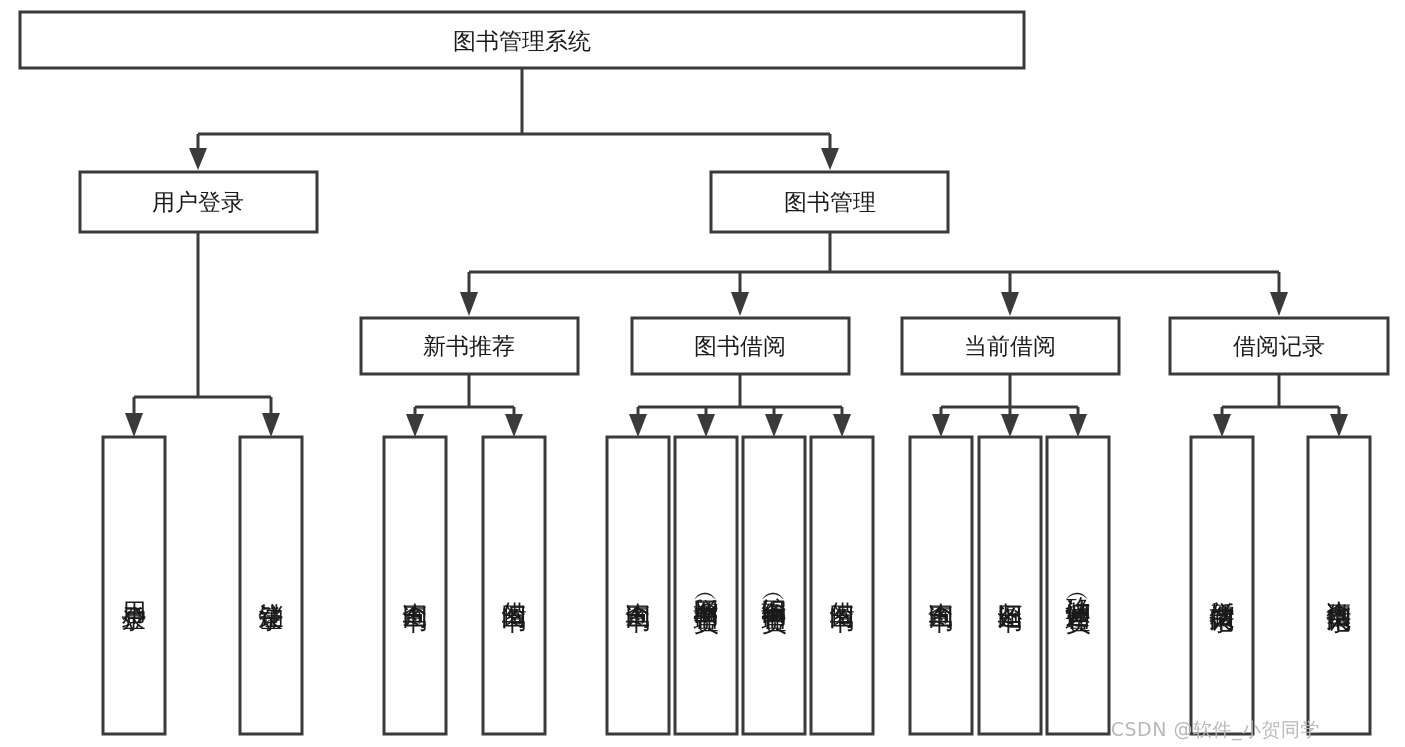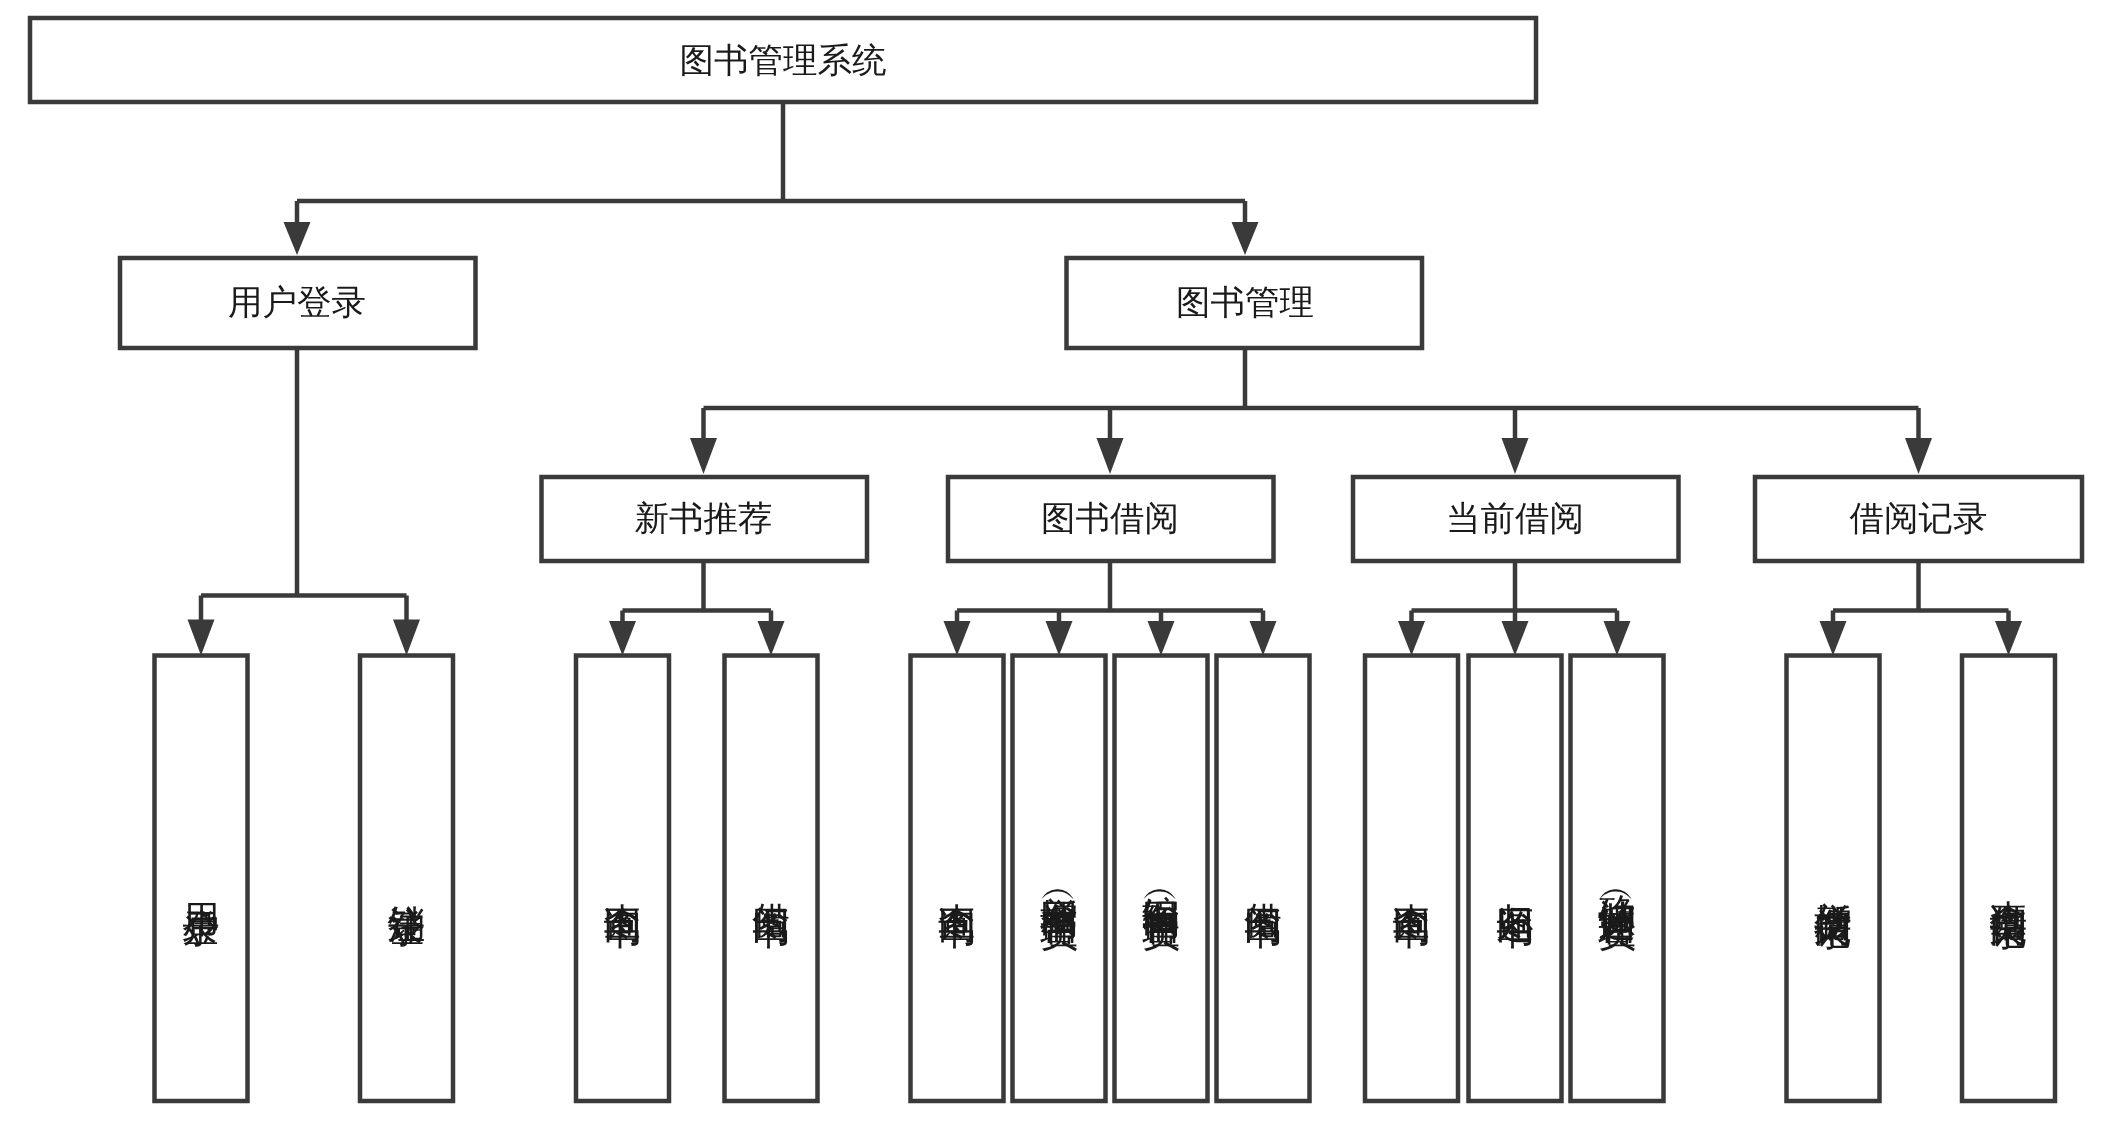--- a/index.html
+++ b/index.html
@@ -215,14 +215,15 @@
   <div class="leaf-label" style="left: 743px; top: 437px; width: 62px; height: 297px; display: flex; align-items: center; justify-content: center;">编辑图书（管理员）</div>
   <div class="leaf-label" style="left: 811px; top: 437px; width: 62px; height: 297px; display: flex; align-items: center; justify-content: center;">借阅图书</div>
 
   <div class="leaf-label" style="left: 910px; top: 437px; width: 62px; height: 297px; display: flex; align-items: center; justify-content: center;">查询图书</div>
   <div class="leaf-label" style="left: 979px; top: 437px; width: 62px; height: 297px; display: flex; align-items: center; justify-content: center;">归还图书</div>
   <div class="leaf-label" style="left: 1047px; top: 437px; width: 62px; height: 297px; display: flex; align-items: center; justify-content: center;">确认归还（管理员）</div>
 
   <div class="leaf-label" style="left: 1191px; top: 437px; width: 62px; height: 297px; display: flex; align-items: center; justify-content: center;">新增借阅记录</div>
   <div class="leaf-label" style="left: 1308px; top: 437px; width: 62px; height: 297px; display: flex; align-items: center; justify-content: center;">查询借阅记录</div>
 
+  <div class="watermark">CSDN @软件_小贺同学</div>
 
 </div>
 
 </body></html>

